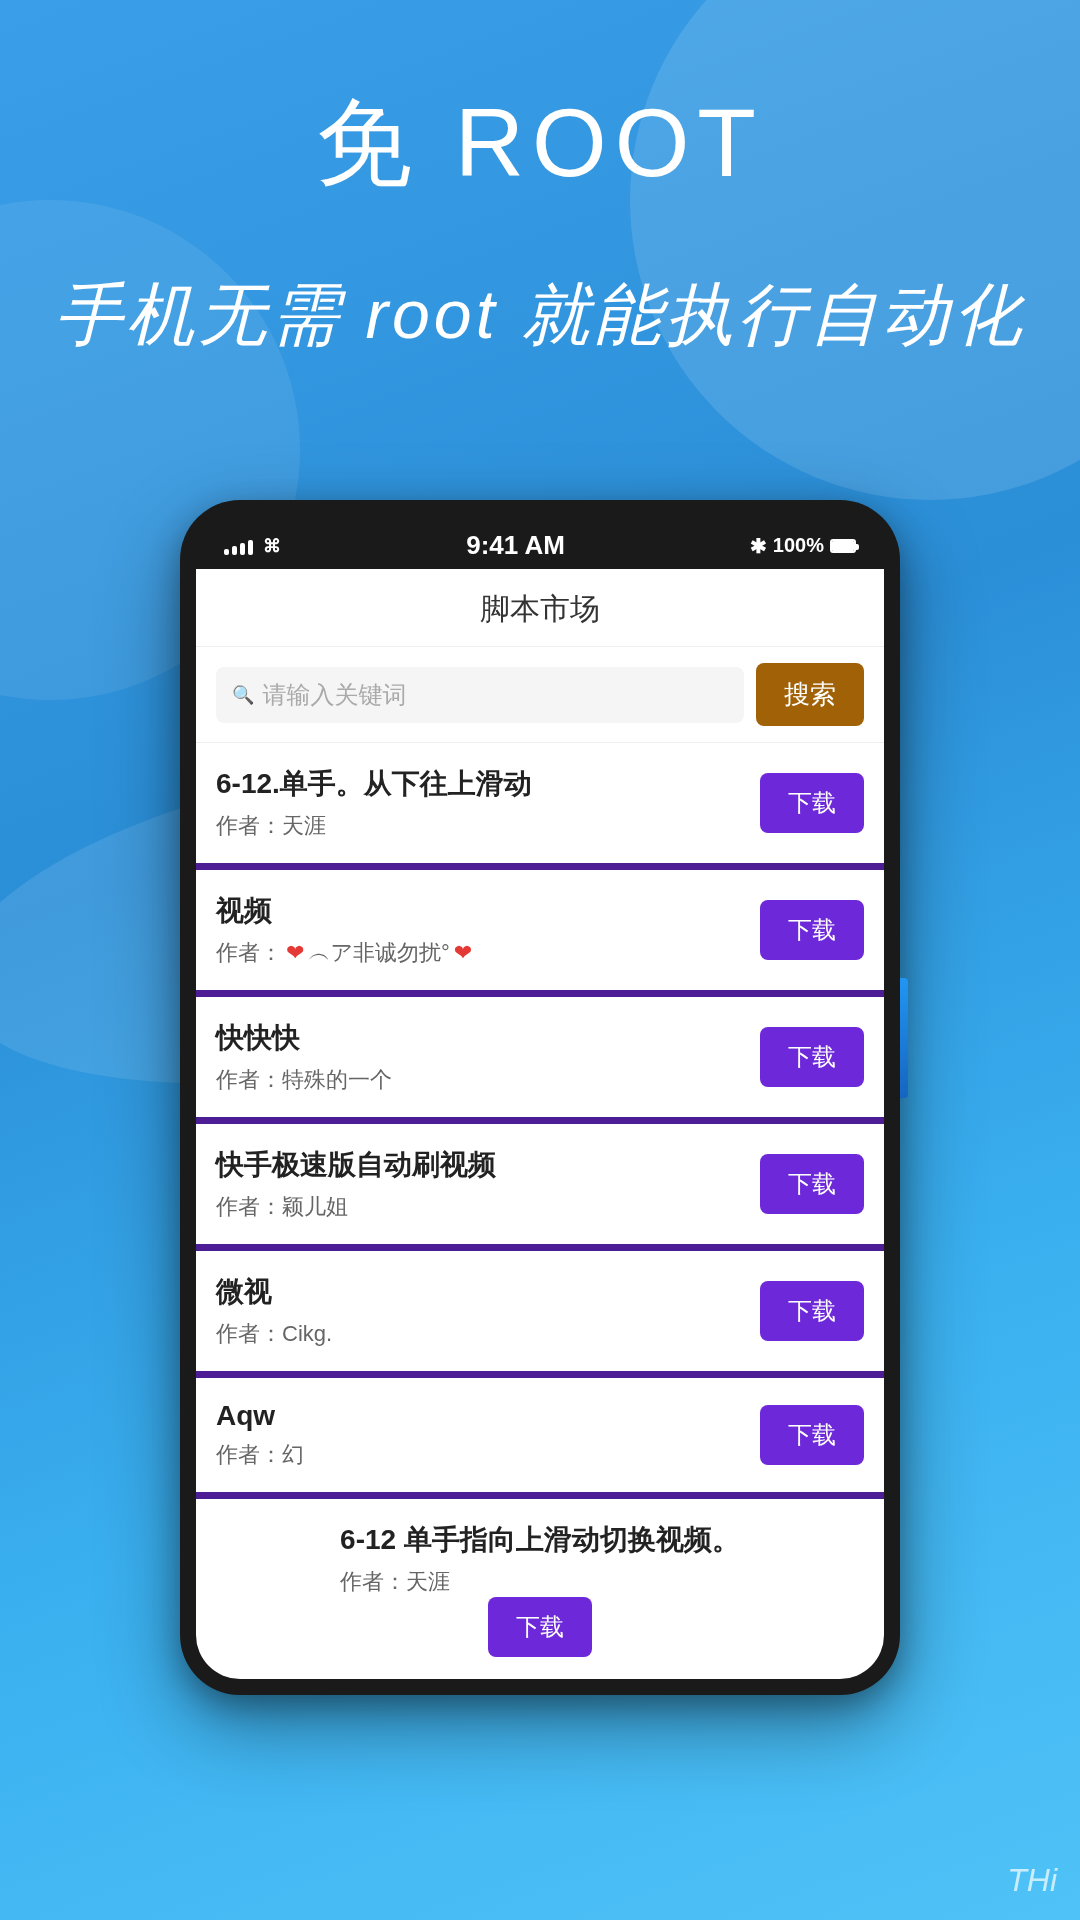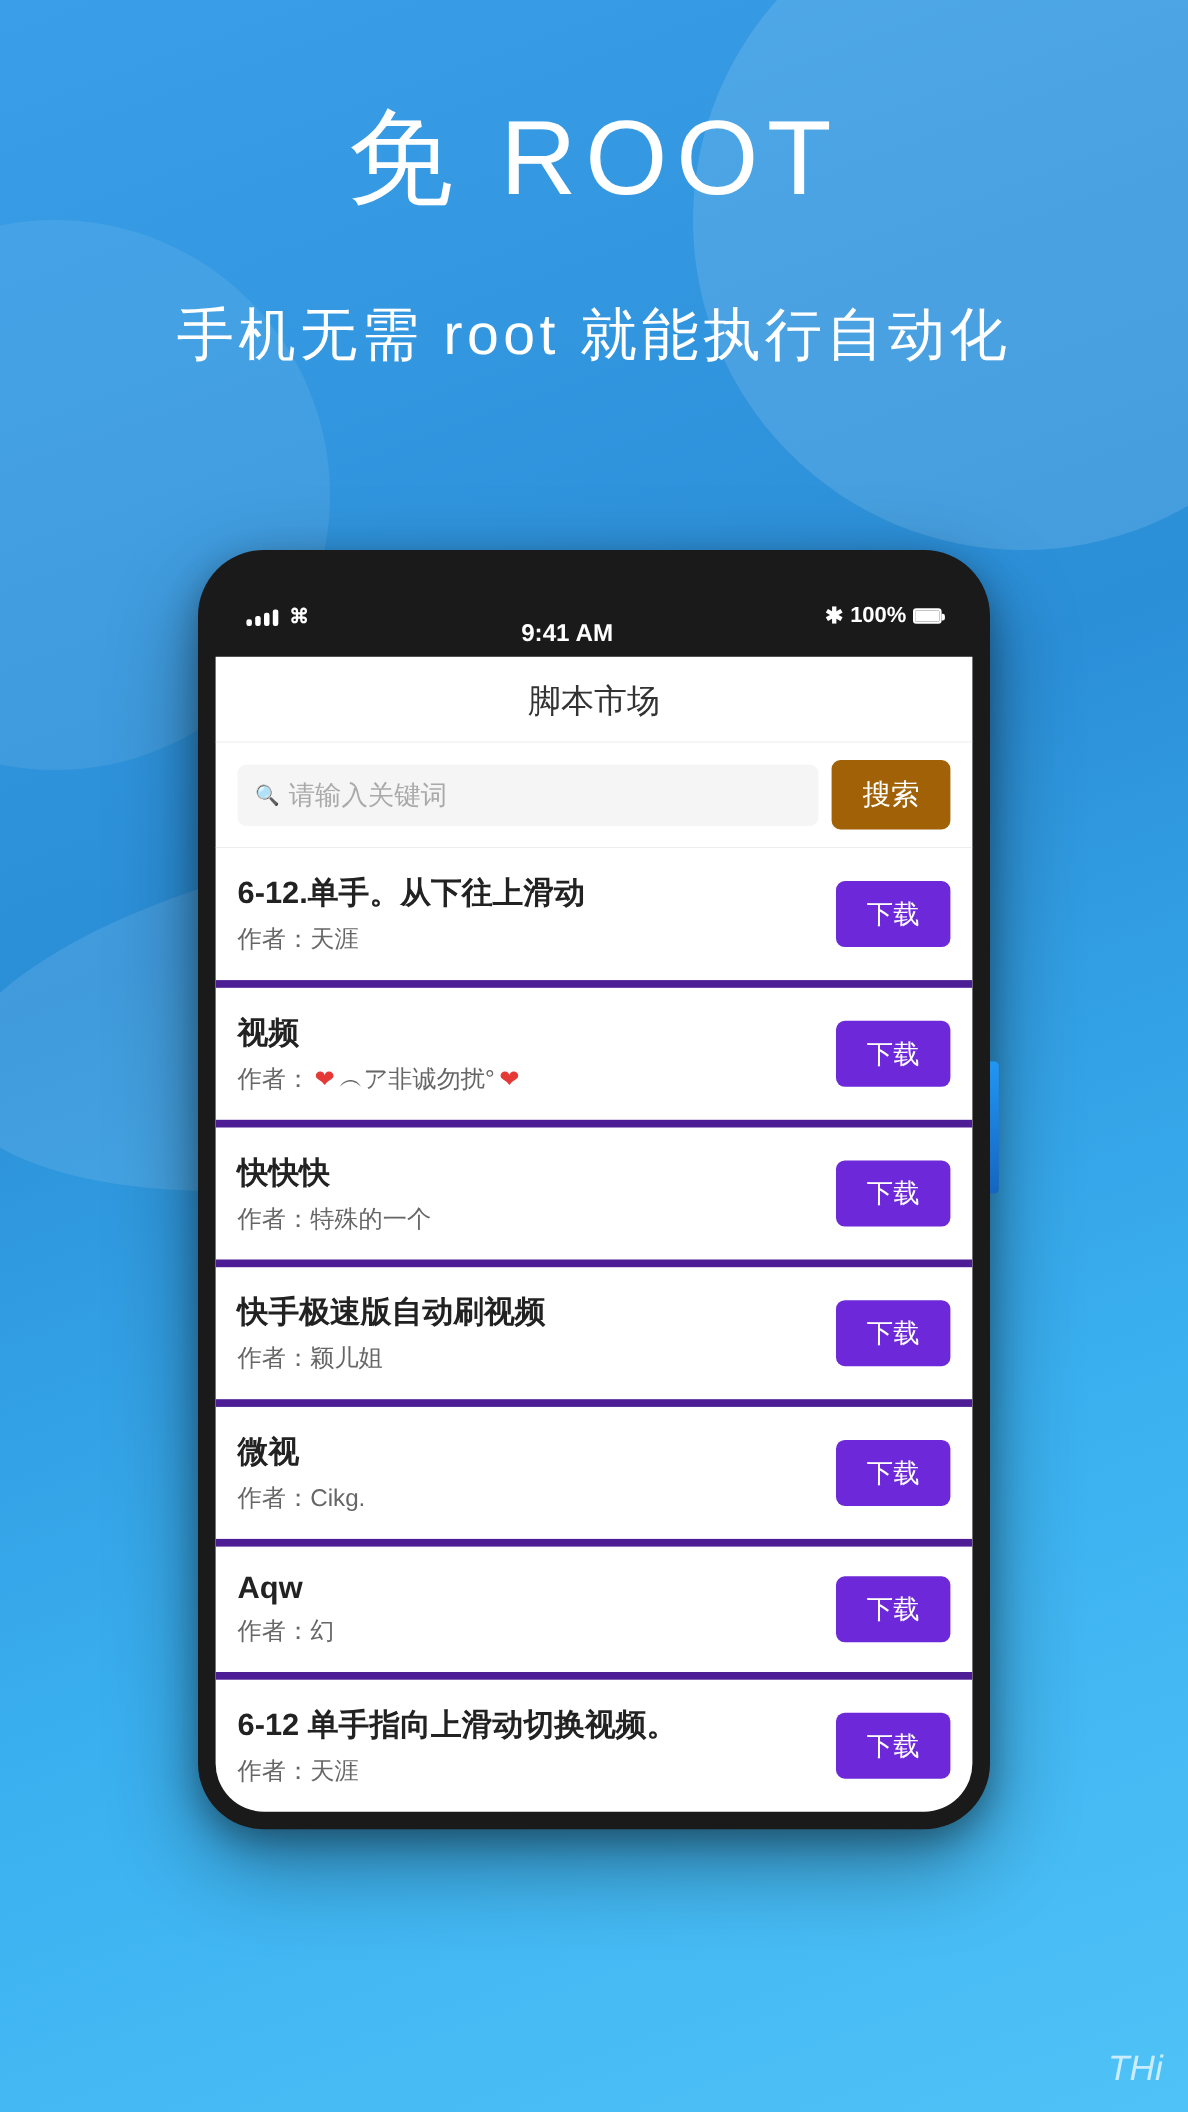--- a/index.html
+++ b/index.html
@@ -47,23 +47,24 @@
     }
 
     .main-title {
       font-size: 96px;
       font-weight: 300;
       letter-spacing: 8px;
       margin-bottom: 60px;
     }
 
     .subtitle {
-      font-size: 52px;
+      font-size: 68px;
       font-weight: 400;
       letter-spacing: 4px;
+      font-style: italic;
     }
 
     
     .phone-container {
       position: absolute;
       top: 500px;
       left: 50%;
       transform: translateX(-50%);
       width: 720px;
     }
@@ -106,23 +107,22 @@
       background: white;
       border-radius: 2px;
     }
 
     .wifi-icon {
       font-size: 18px;
       margin-left: 4px;
     }
 
     .status-center {
-      font-size: 22px;
+      font-size: 26px;
       font-weight: 600;
-      margin-top: 33px;
     }
 
     .status-right {
       display: flex;
       align-items: center;
       gap: 6px;
       font-size: 20px;
     }
 
     .phone-screen {
@@ -346,21 +346,21 @@
       </div>
 
       <div class="script-item">
         <div class="script-info">
           <div class="script-name">Aqw</div>
           <div class="script-author">作者：幻</div>
         </div>
         <button class="download-btn">下载</button>
       </div>
 
-      <div class="script-item" style="border-bottom:none;">
+      <div class="script-item" style="border-bottom:none;flex-direction:column;">
         <div class="script-info">
           <div class="script-name">6-12 单手指向上滑动切换视频。</div>
           <div class="script-author">作者：天涯</div>
         </div>
         <button class="download-btn">下载</button>
       </div>
     </div>
 
     <div class="side-bar"></div>
   </div>

